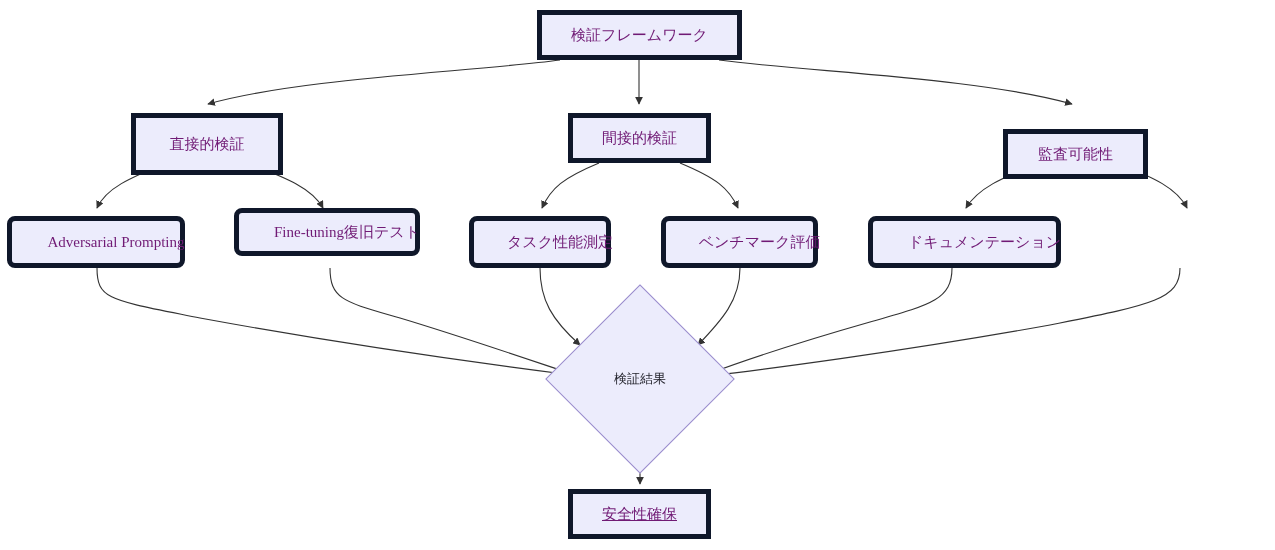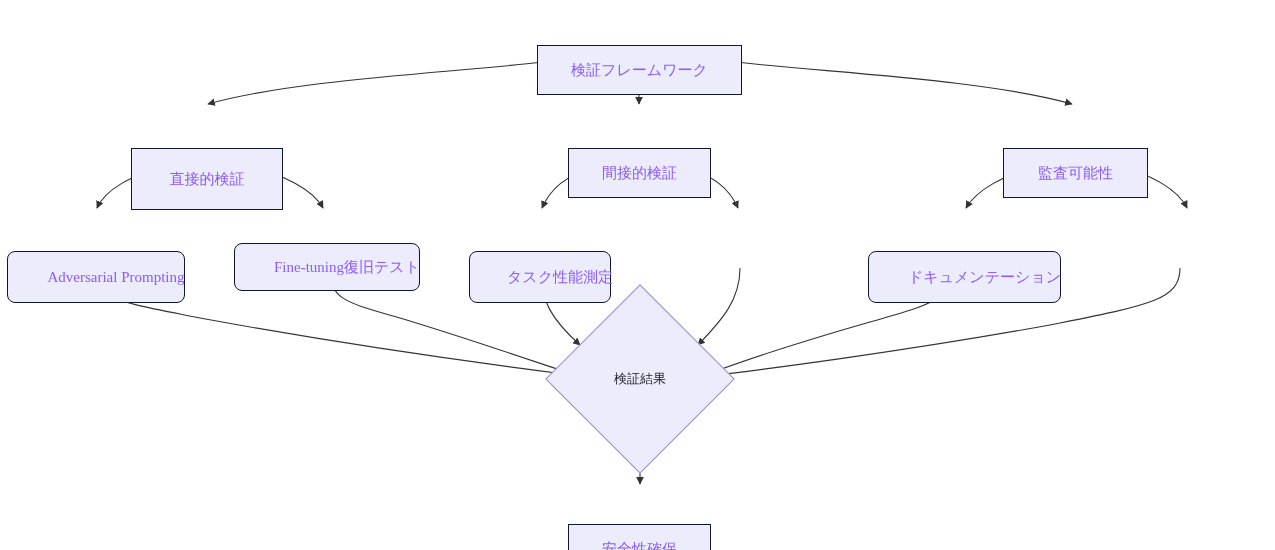--- a/index.html
+++ b/index.html
@@ -1,23 +1,23 @@
 <!DOCTYPE html>
 <html><head>
 <meta charset="utf-8">
 <style>
   html,body{margin:0;padding:0;background:#ffffff;}
   body{width:1275px;height:550px;overflow:hidden;
        font-family:"Liberation Serif","DejaVu Serif",serif;}
   #canvas{position:relative;width:1275px;height:550px;}
   svg#edges{position:absolute;left:0;top:0;width:1275px;height:550px;}
   .node{position:absolute;box-sizing:border-box;
-        background:#ececfc;border:1px solid #0f172a;
+        background:#ececfc;border:5px solid #0f172a;
         display:flex;align-items:center;justify-content:center;
-        color:#8b5cf6;font-size:15px;line-height:1;white-space:nowrap;margin-top:35px;}
+        color:#701a75;font-size:15px;line-height:1;white-space:nowrap;}
   .node.rounded{border-radius:8px;padding-left:40px;}
   .diamond-wrap{position:absolute;}
   .diamond-shape{position:absolute;left:0;top:0;width:100%;height:100%;
         background:#ececfc;border:1px solid #9a8ccc;
         transform:rotate(45deg);box-sizing:border-box;}
   .diamond-label{position:absolute;left:0;top:0;width:100%;height:100%;
         display:flex;align-items:center;justify-content:center;
         color:#1f1f28;font-size:13px;white-space:nowrap;}
 </style>
 </head>
@@ -50,28 +50,29 @@
       <path d="M 640,446 L 640,484"></path>
     </g>
   </svg>
 
   <div class="node" style="left:537px;top:10px;width:205px;height:50px;">検証フレームワーク</div>
 
   <div class="node" style="left:131px;top:113px;width:152px;height:62px;">直接的検証</div>
 
   <div class="node" style="left:568px;top:113px;width:143px;height:50px;">間接的検証</div>
 
-  <div class="node" style="left:1003px;top:113px;width:145px;height:50px;">監査可能性</div>
+  <div class="node" style="left:1003px;top:129px;width:145px;height:50px;">監査可能性</div>
 
   <div class="node rounded" style="left:7px;top:216px;width:178px;height:52px;">Adversarial Prompting</div>
 
   <div class="node rounded" style="left:234px;top:208px;width:186px;height:48px;">Fine-tuning復旧テスト</div>
 
   <div class="node rounded" style="left:469px;top:216px;width:142px;height:52px;">タスク性能測定</div>
 
+  <div class="node rounded" style="left:661px;top:216px;width:157px;height:52px;">ベンチマーク評価</div>
 
   <div class="node rounded" style="left:868px;top:216px;width:193px;height:52px;">ドキュメンテーション</div>
 
 
   <div class="diamond-wrap" style="left:573px;top:312px;width:134px;height:134px;">
     <div class="diamond-shape"></div>
     <div class="diamond-label">検証結果</div>
   </div>
 
   <div class="node" style="left:568px;top:489px;width:143px;height:50px;text-decoration:underline;">安全性確保</div>

